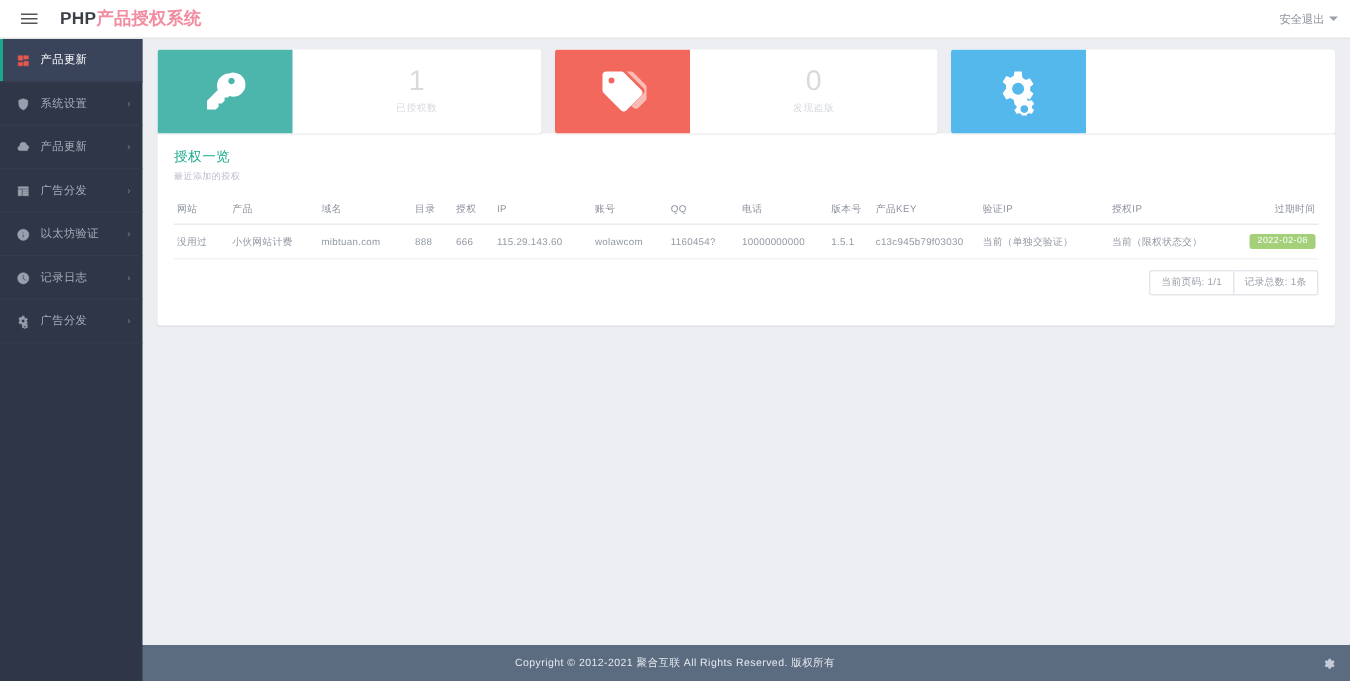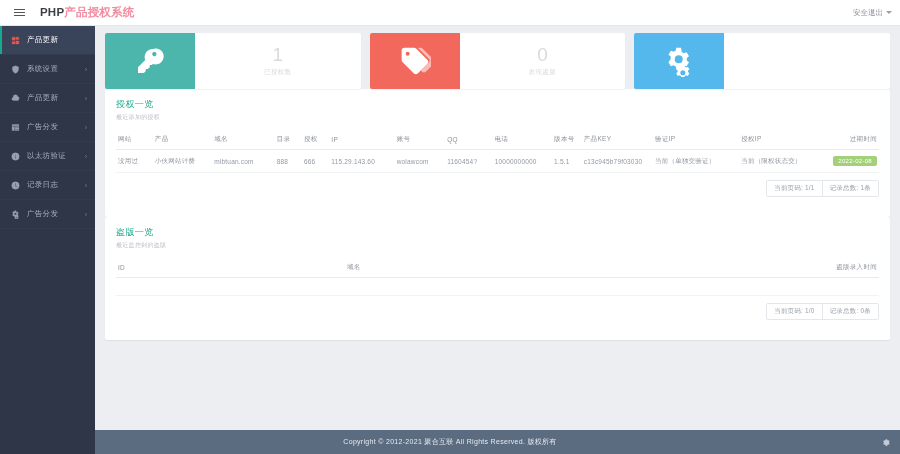--- a/index.html
+++ b/index.html
@@ -326,44 +326,20 @@
           </tbody>
       </table>
       <div class="pager">
         <div class="pager-box">
           <span class="pager-cell">当前页码: 1/1</span>
           <span class="pager-cell">记录总数: 1条</span>
         </div>
       </div>
     </div>
 
-    <div class="panel">
-      <div class="panel-title">盗版一览</div>
-      <div class="panel-sub">最近监控到的盗版</div>
-      <table class="grid">
-        <thead>
-            <tr id="piracy-head">
-              <th style="width: 30%;">ID</th>
-              <th style="width: 45%;">域名</th>
-              <th class="right" style="width: 25%;">盗版录入时间</th>
-            </tr>
-          </thead>
-        <tbody id="piracy-body">
-          <tr class="empty-row">
-              <td colspan="3"></td>
-            </tr>
-        </tbody>
-      </table>
-      <div class="pager">
-        <div class="pager-box">
-          <span class="pager-cell">当前页码: 1/0</span>
-          <span class="pager-cell">记录总数: 0条</span>
-        </div>
-      </div>
-    </div>
 
   </div>
 
   <div class="footer">
     <span>Copyright © 2012-2021 聚合互联 All Rights Reserved. 版权所有</span>
     <span class="footer-gear">
       <svg viewBox="0 0 24 24">
           <path d="M12 8a4 4 0 100 8 4 4 0 000-8zm9.4 4a7.4 7.4 0 00-.1-1.2l2-1.6-2-3.4-2.4 1a7.6 7.6 0 00-2-1.2l-.4-2.6h-4l-.4 2.6c-.7.3-1.4.7-2 1.2l-2.4-1-2 3.4 2 1.6a7.4 7.4 0 000 2.4l-2 1.6 2 3.4 2.4-1c.6.5 1.3.9 2 1.2l.4 2.6h4l.4-2.6c.7-.3 1.4-.7 2-1.2l2.4 1 2-3.4-2-1.6c.1-.4.1-.8.1-1.2z"></path>
         </svg>
     </span>

